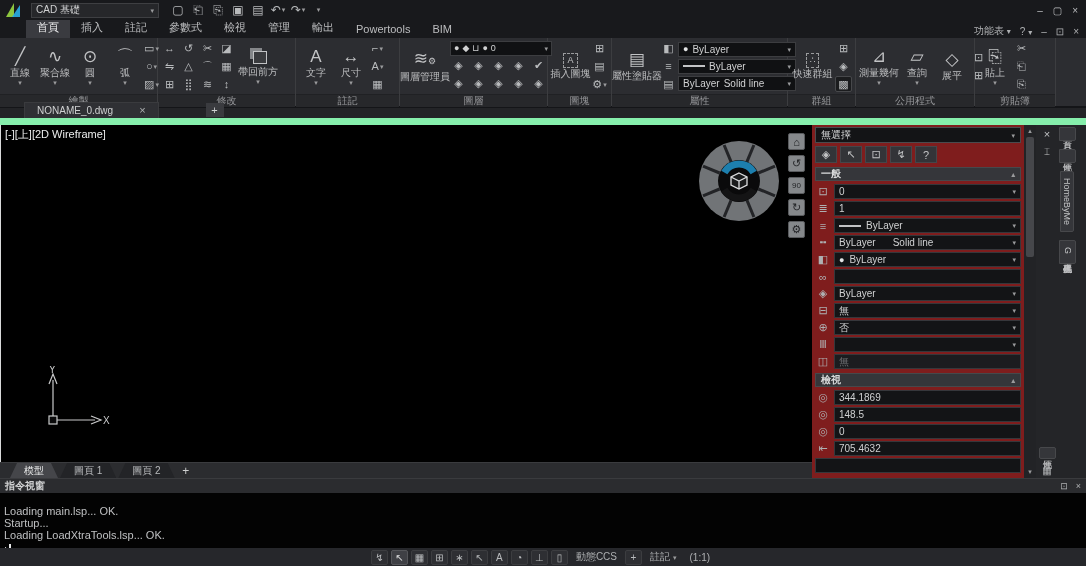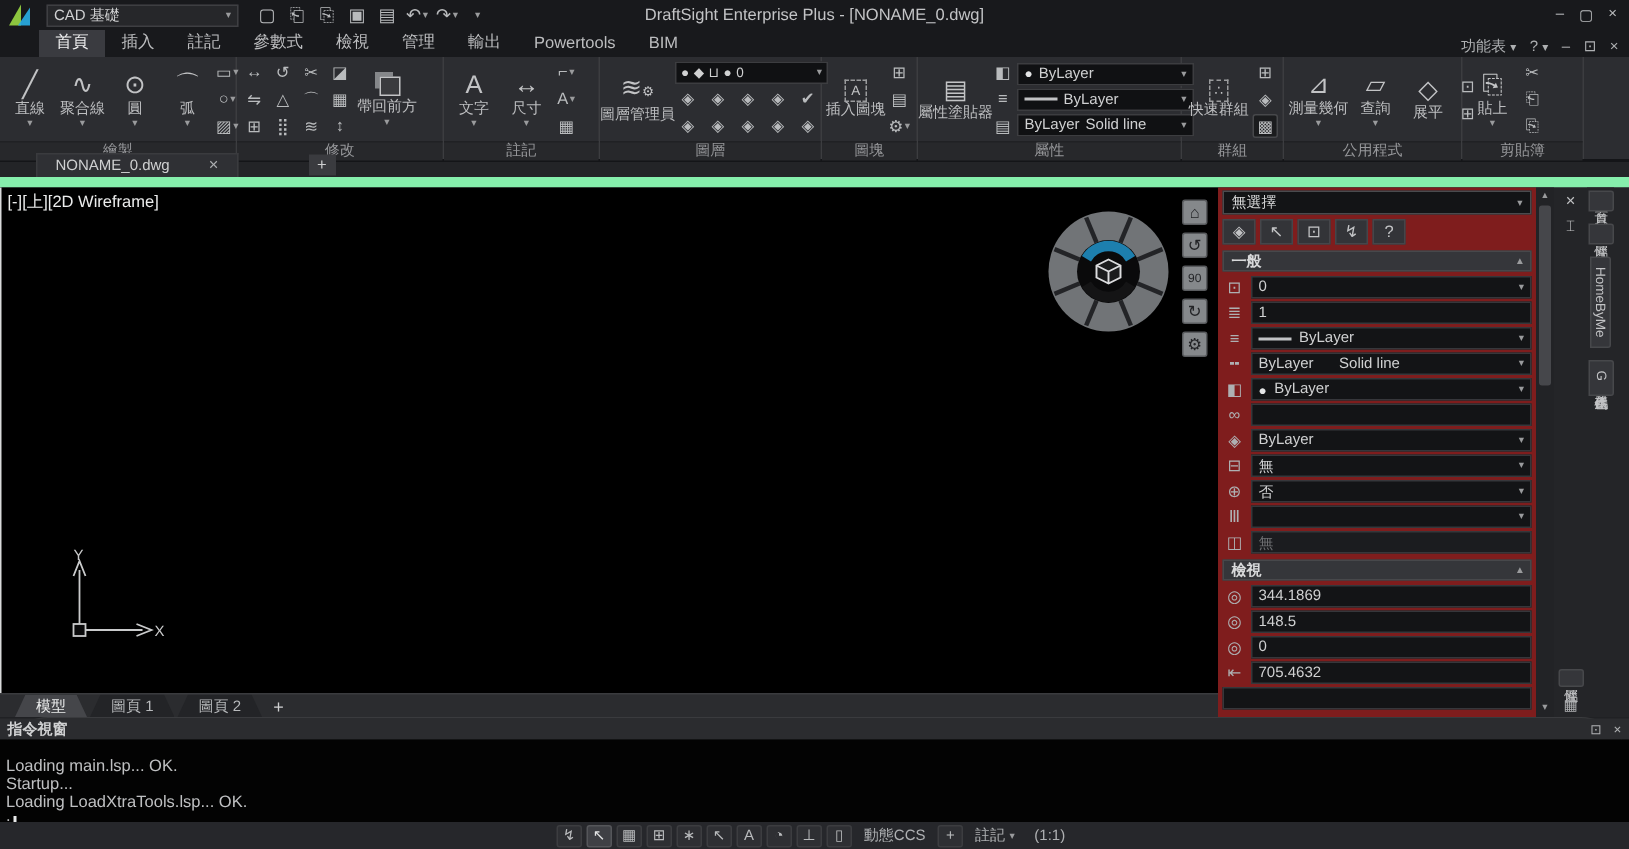--- a/index.html
+++ b/index.html
@@ -90,21 +90,21 @@
 .putil { width:22px; display:flex; flex-direction:column; align-items:center; padding-top:3px; gap:6px; flex:none; }
 .pux { font-size:11px; color:#c2c3c5; }
 .pupin { font-size:10px; color:#c2c3c5; }
 .pufill { flex:1; }
 .vtab-sm { writing-mode:vertical-rl; font-size:9px; background:#35363a; border:1px solid #47484b; color:#c2c3c5; padding:5px 1px; border-radius:2px; }
 .pugrid { font-size:10px; color:#aeb0b2; margin-bottom:2px; }
 .pedge { width:18px; background:#242528; display:flex; flex-direction:column; align-items:center; padding-top:2px; gap:8px; flex:none; }
 .vtab { writing-mode:vertical-rl; font-size:9px; background:#35363a; border:1px solid #47484b; color:#c2c3c5; padding:6px 1px; border-radius:0 2px 2px 0; white-space:nowrap; }
 
 
-.cmdwin { height:70px; display:flex; flex-direction:column; flex:none; border-top:1px solid #3a3b3e;border-radius:32px; }
+.cmdwin { height:70px; display:flex; flex-direction:column; flex:none; border-top:1px solid #3a3b3e; }
 .cmdhead { height:14px; background:#2b2c2f; display:flex; align-items:center; padding:0 5px; font-size:10px; font-weight:bold; color:#cfd0d1; }
 .cmdhead .hicons { margin-left:auto; display:flex; gap:8px; font-size:9px; color:#aeb0b2; font-weight:normal; }
 .cmdbody { flex:1; background:#030303; padding:3px 4px 0; font-size:11px; line-height:12px; color:#bfc0c2; }
 .cmdbody .gap { height:9px; }
 .cmdprompt { display:flex; align-items:center; gap:2px; margin-top:2px; }
 .cmdcaret { display:inline-block; width:2px; height:10px; background:#e8e9ea; }
 
 
 .statusbar { height:18px; background:#26272b; display:flex; align-items:center; justify-content:center; gap:3px; flex:none; font-size:10px; color:#aeb0b2; }
 .stbtn { width:17px; height:15px; background:#2e2f33; border:1px solid #3c3d40; border-radius:2px; display:flex; align-items:center; justify-content:center; font-size:10px; color:#b9bbbd; }
@@ -146,21 +146,20 @@
           <span class="mini">▾</span>
         </span>
       <span class="qat-btn">
           <span>↷</span>
           <span class="mini">▾</span>
         </span>
       <span class="qat-btn">
           <span class="mini">▾</span>
         </span>
     </div>
-    <div class="win-title">DraftSight Enterprise Plus - [NONAME_0.dwg]</div>
     <div class="win-ctrls">
       <span>–</span>
       <span>▢</span>
       <span>×</span>
     </div>
   </div>
 
   <div class="menurow">
     <span class="rtab active">首頁</span>
     <span class="rtab">插入</span>

